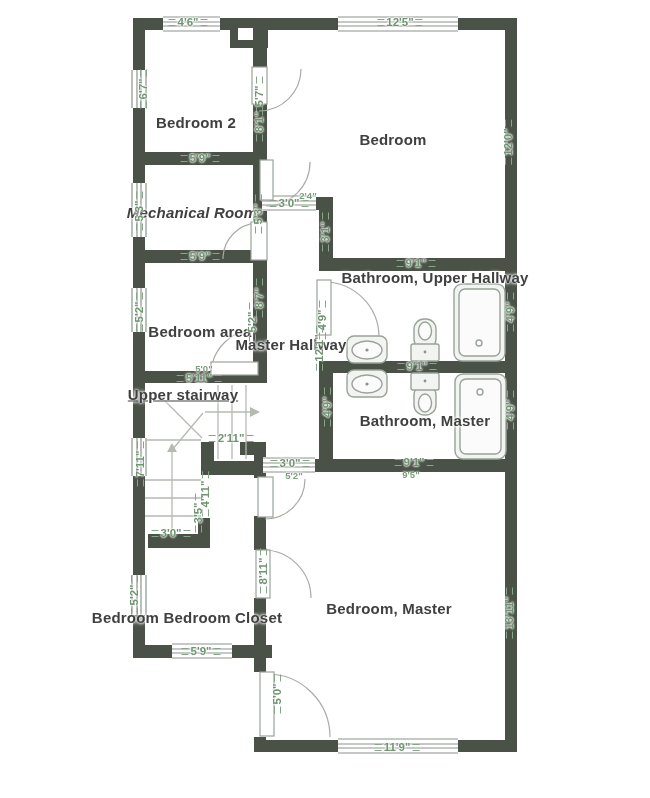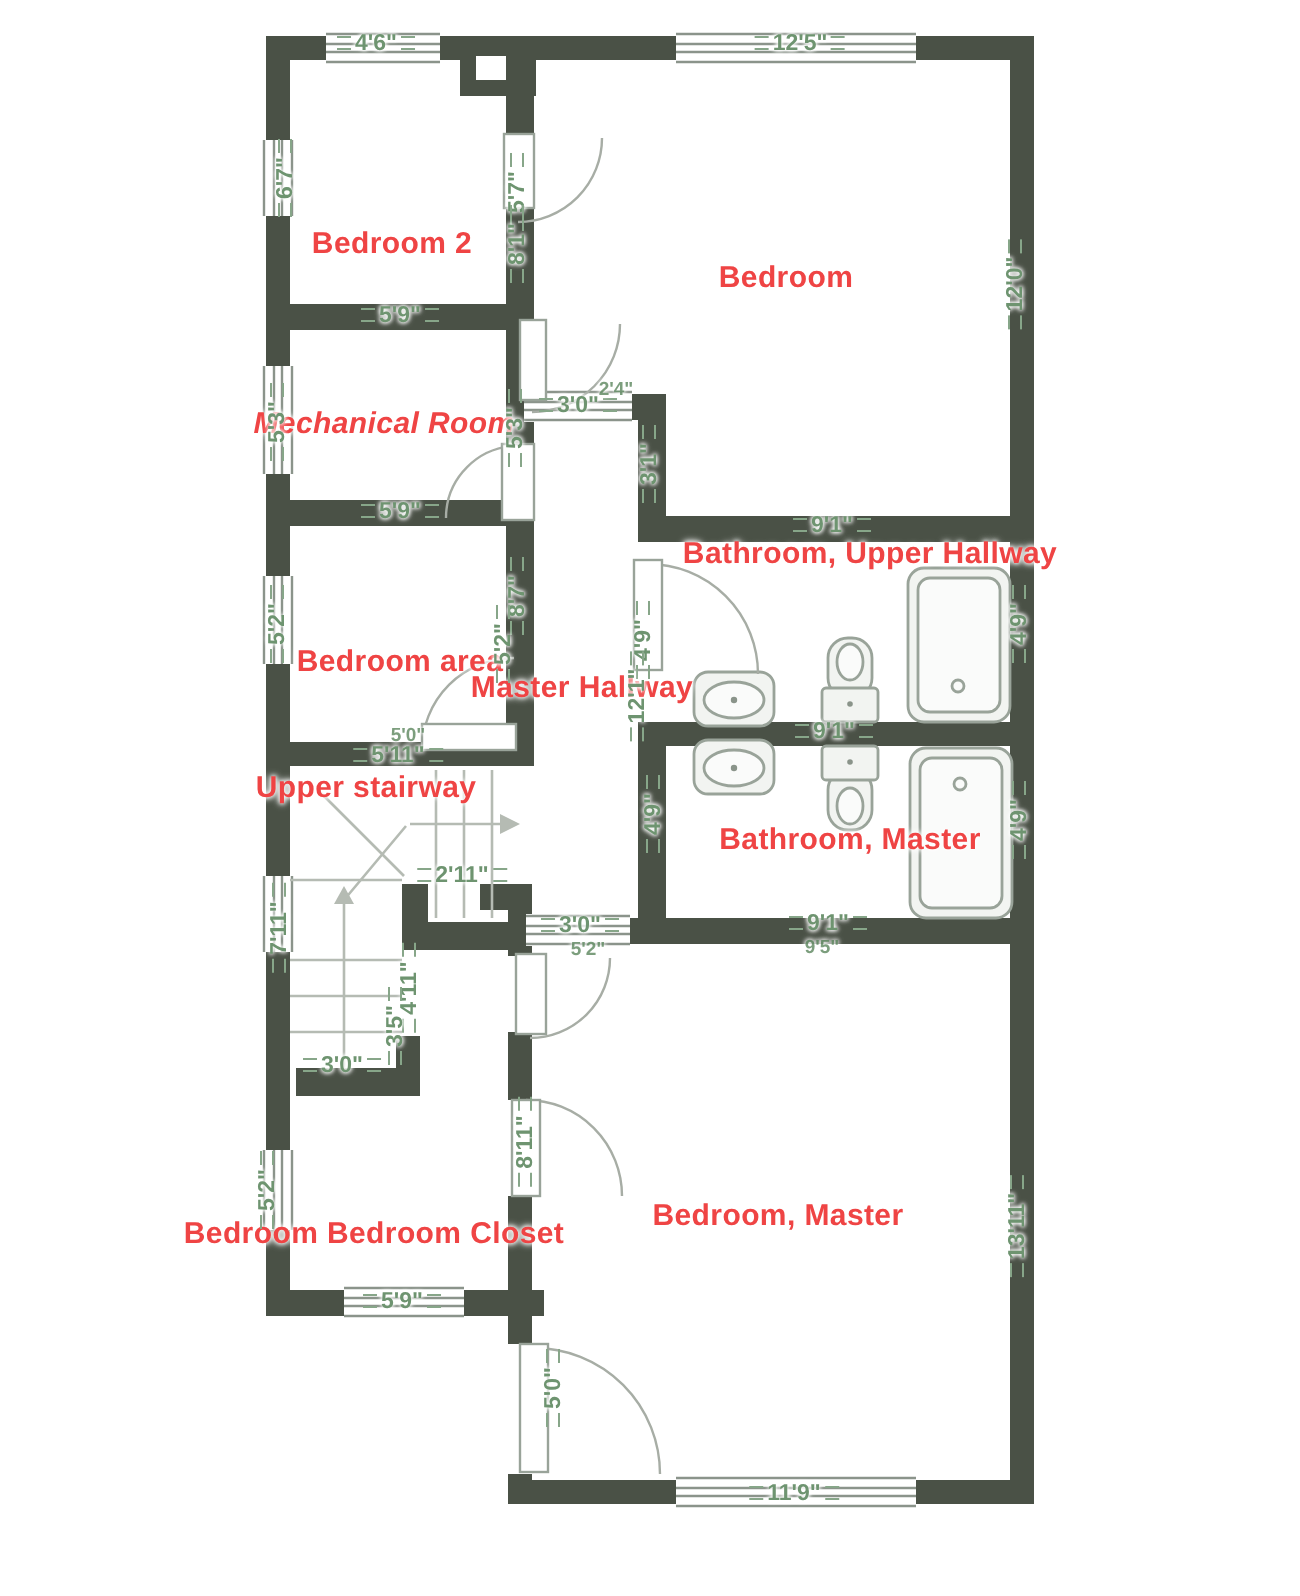--- a/index.html
+++ b/index.html
@@ -1,21 +1,21 @@
 <!DOCTYPE html>
 <html><head>
 <meta charset="utf-8">
 <style>
   html,body{margin:0;padding:0;background:#ffffff;}
   #stage{position:relative;width:650px;height:798px;background:#fff;overflow:hidden;
          font-family:"Liberation Sans", sans-serif;}
   #plan-svg{position:absolute;left:0;top:0;}
   #labels{position:absolute;left:0;top:0;width:650px;height:798px;pointer-events:none;}
   .room-label{position:absolute;transform:translate(-50%,-50%);white-space:nowrap;
-    font-size:15px;font-weight:700;color:#ef4444;letter-spacing:.2px;
+    font-size:15px;font-weight:700;color:#404040;letter-spacing:.2px;
     text-shadow:0 0 2px #fff,0 0 3px #fff,0 0 4px #fff;}
   .dim{position:absolute;transform:translate(-50%,-50%);white-space:nowrap;
     font-size:11.5px;font-weight:700;color:#6e9470;
     text-shadow:0 0 2px #fff,0 0 2px #fff,0 0 3px #fff;}
   .dim.v{transform:translate(-50%,-50%) rotate(-90deg);}
   .dim.small{font-size:9.5px;opacity:.9;}
   .dim::before,.dim::after{content:"";display:inline-block;width:7px;height:5px;
     border-top:1px solid #87a689;border-bottom:1px solid #87a689;margin:0 2px;vertical-align:middle;}
   .dim.small::before,.dim.small::after{display:none;}
 </style>
@@ -190,21 +190,21 @@
   </g>
 </svg>
 
 <div id="labels">
       <div class="room-label" style="left: 196px; top: 122px;">Bedroom 2</div>
       <div class="room-label" style="left: 393px; top: 139px;">Bedroom</div>
       <div class="room-label" style="left: 192px; top: 212px; font-style: italic;">Mechanical Room</div>
       <div class="room-label" style="left: 419px; top: 277px; margin-left: 16px;">Bathroom, Upper Hallway</div>
       <div class="room-label" style="left: 200px; top: 331px;">Bedroom area</div>
       <div class="room-label" style="left: 291px; top: 344px;">Master Hallway</div>
-      <div class="room-label" style="left: 183px; top: 394px;">Upper stairway</div>
+      <div class="room-label" style="left: 183px; top: 394px; text-decoration: underline;">Upper stairway</div>
       <div class="room-label" style="left: 425px; top: 420px;">Bathroom, Master</div>
       <div class="room-label" style="left: 389px; top: 608px; text-align: right;">Bedroom, Master</div>
       <div class="room-label" style="left: 187px; top: 617px;">Bedroom Bedroom Closet</div>
       <div class="dim h" style="left: 188px; top: 22px;">4'6"</div>
       <div class="dim h" style="left: 400px; top: 22px;">12'5"</div>
       <div class="dim v" style="left: 143px; top: 89px;">6'7"</div>
       <div class="dim v" style="left: 259px; top: 96px;">5'7"</div>
       <div class="dim v" style="left: 259px; top: 122px;">8'1"</div>
       <div class="dim v" style="left: 508px; top: 142px;">12'0"</div>
       <div class="dim h" style="left: 200px; top: 158px;">5'9"</div>

